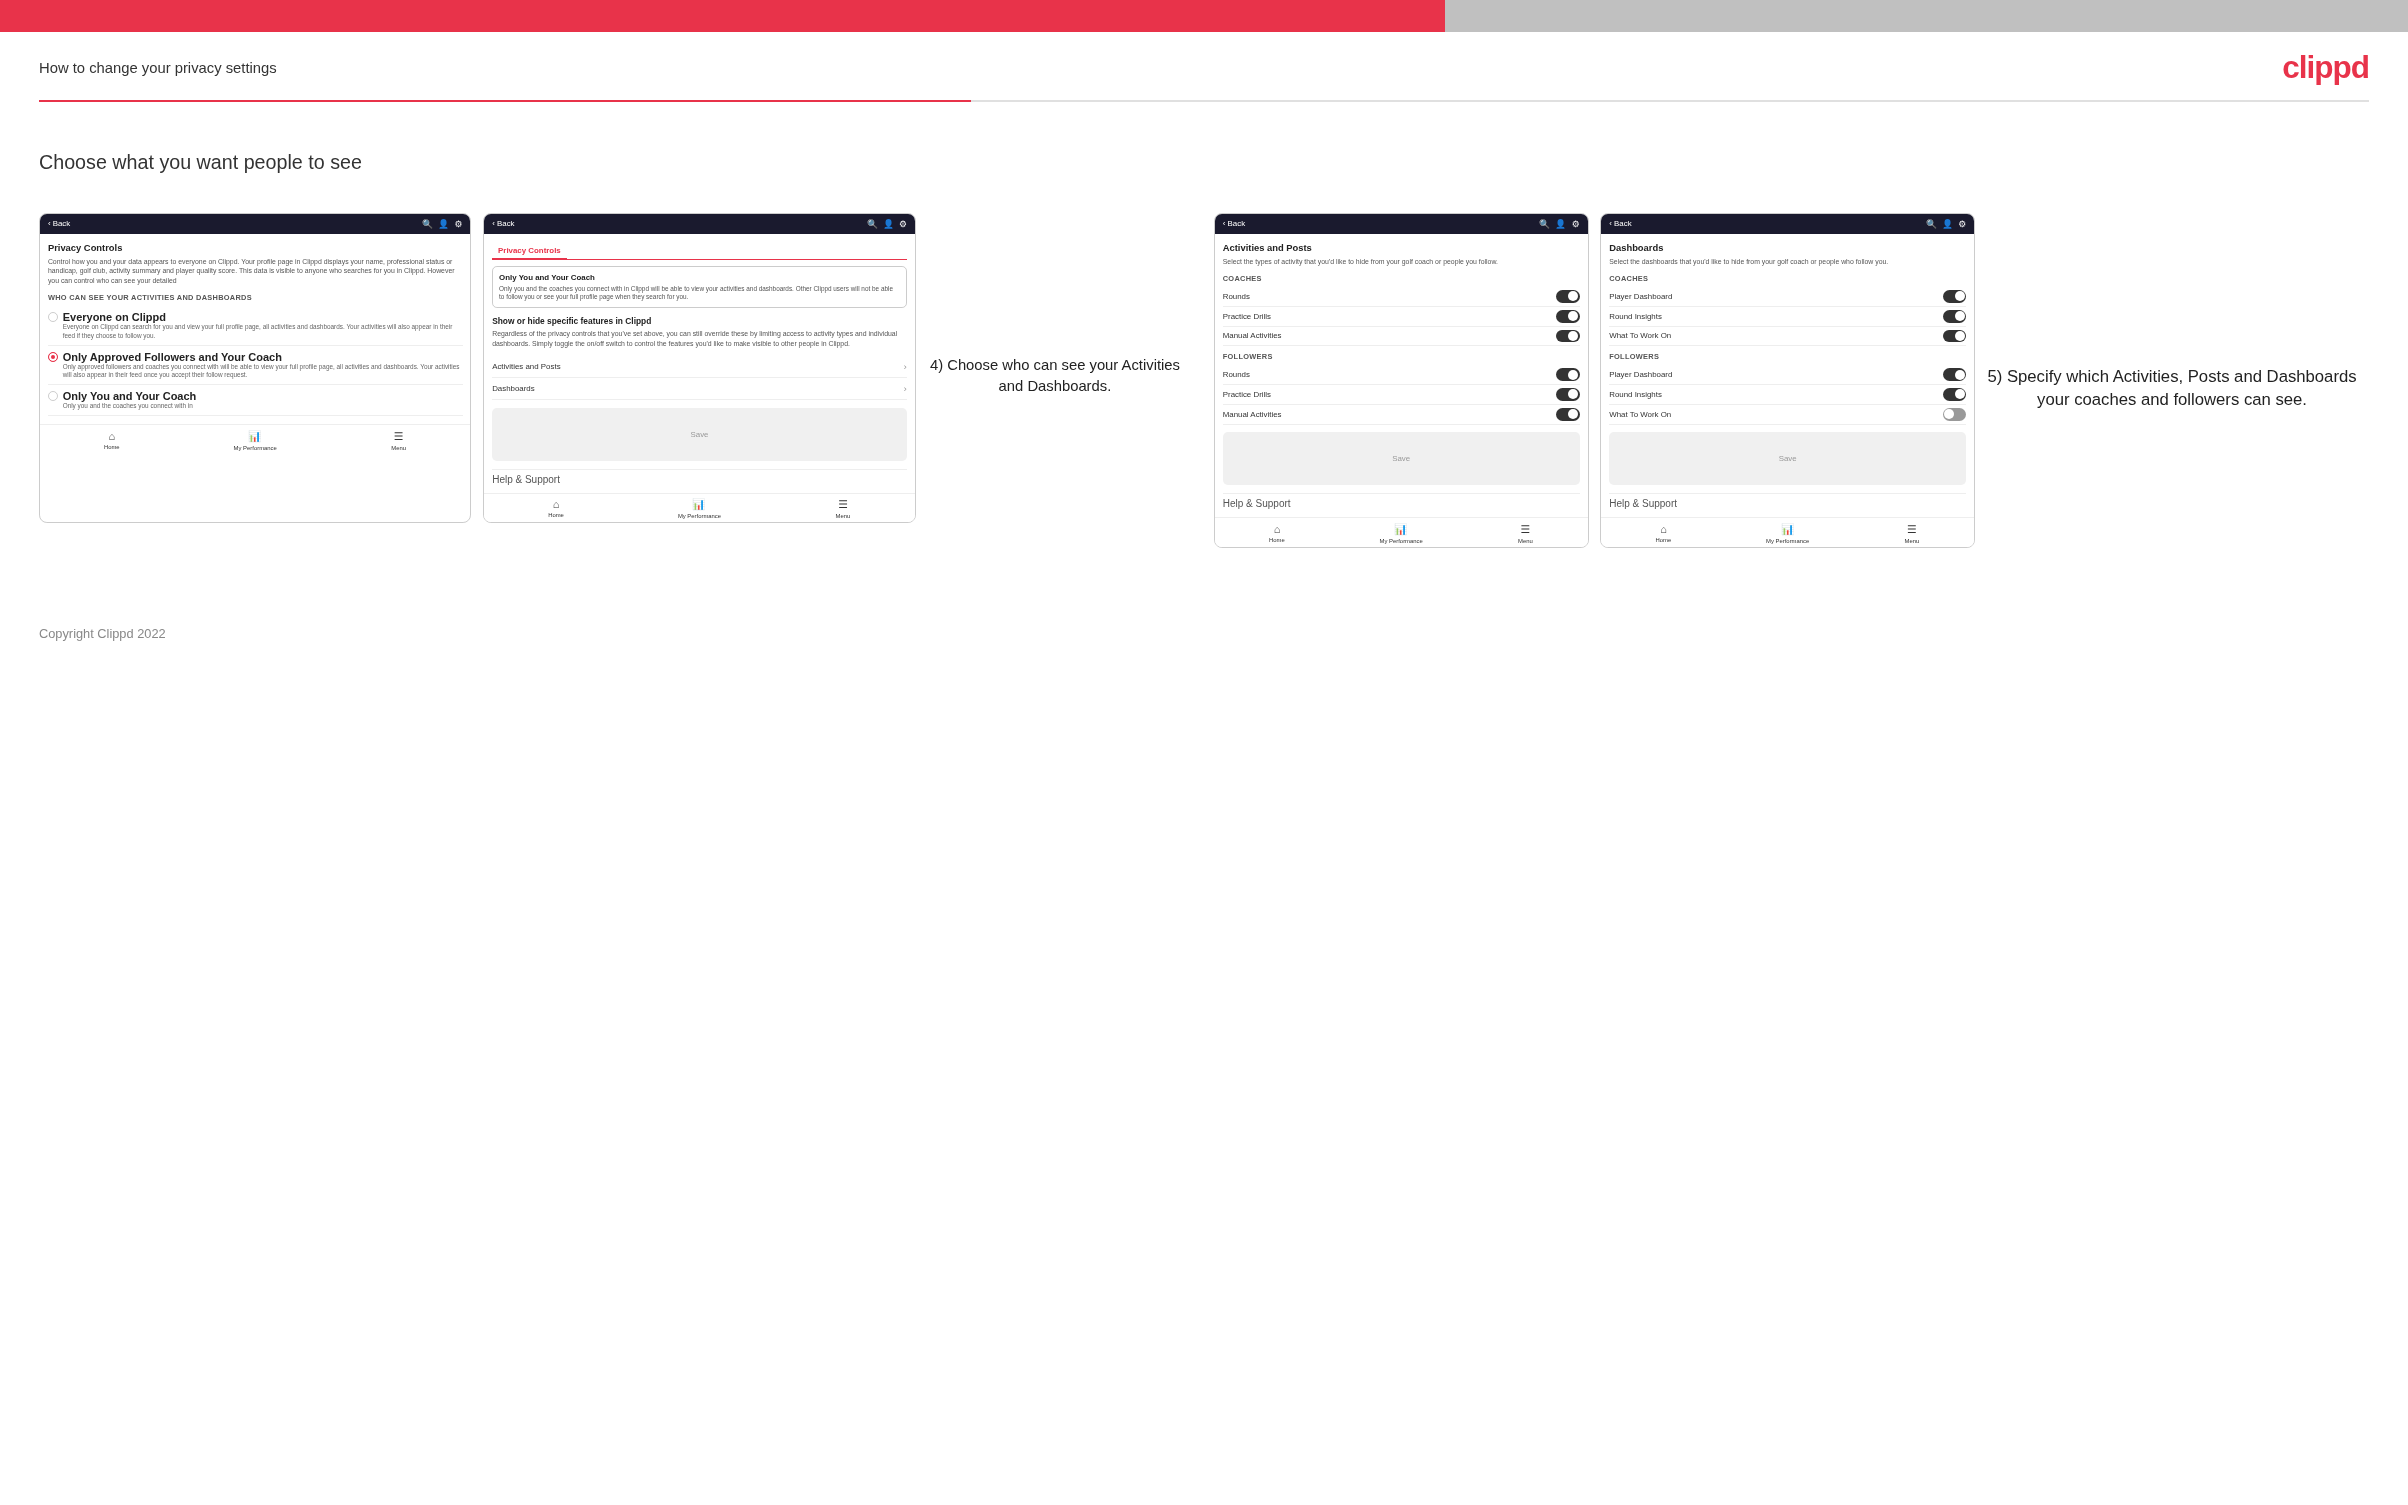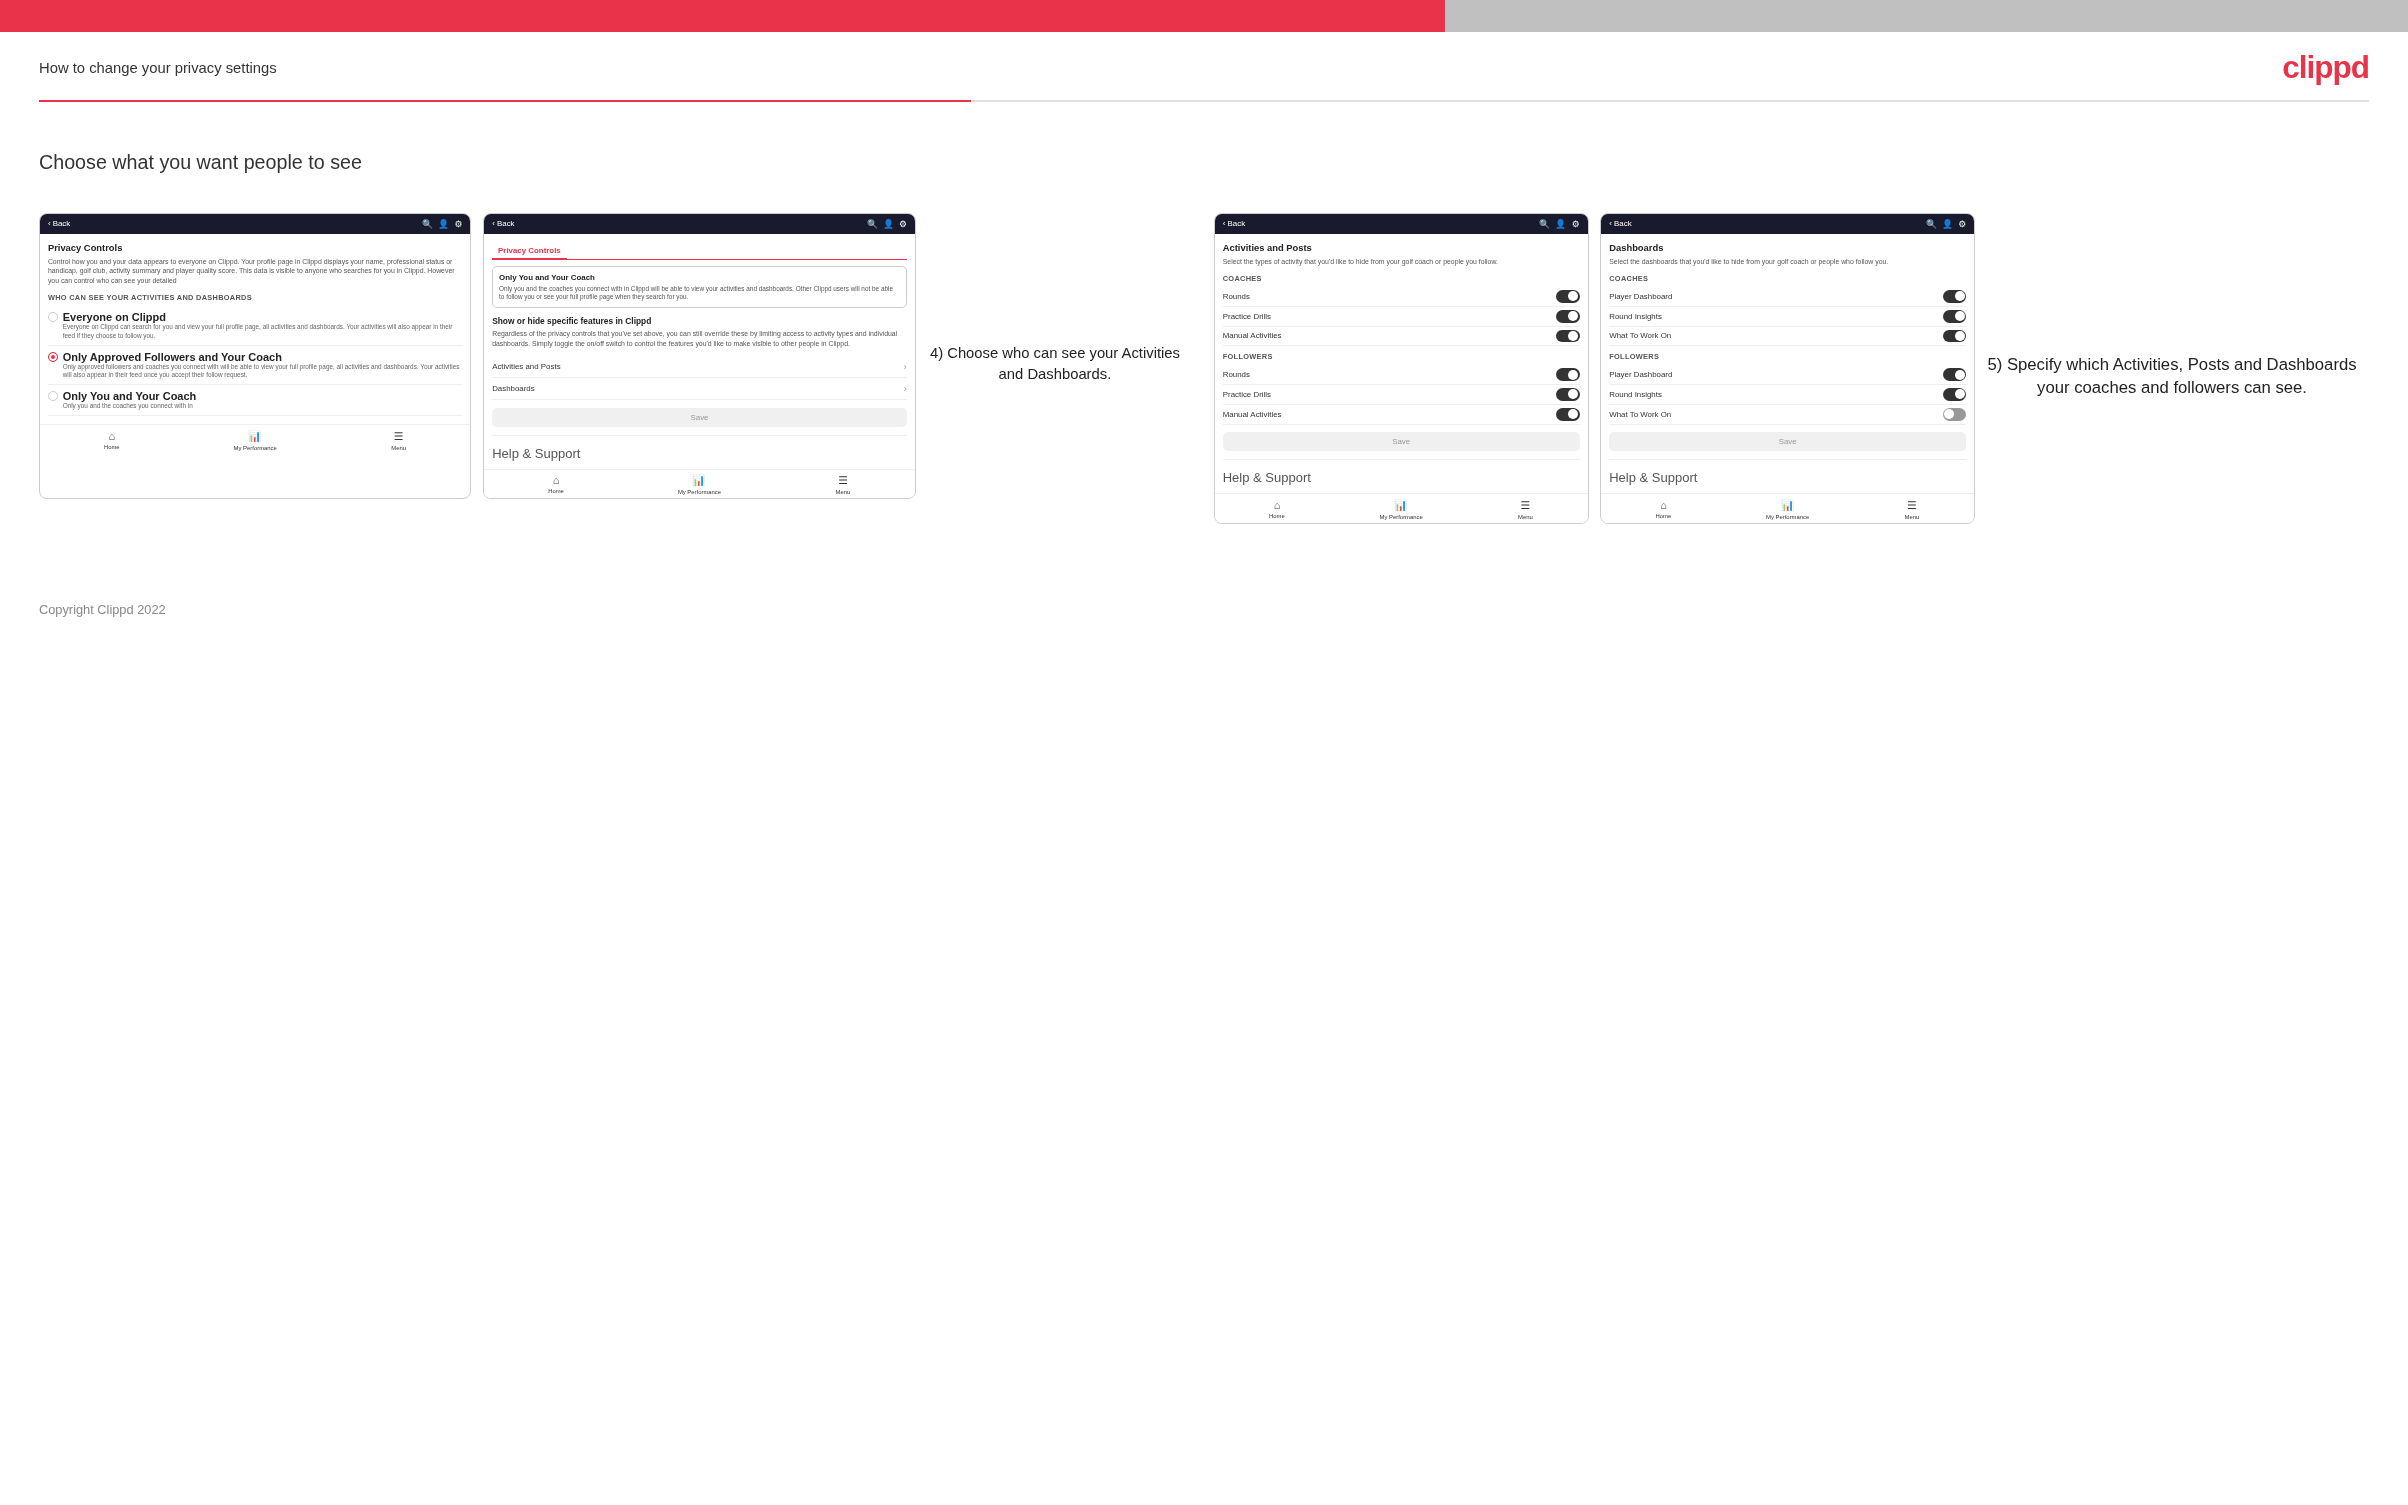--- a/index.html
+++ b/index.html
@@ -282,32 +282,32 @@
       font-size: 9.9px;
       color: #999;
     }
 
     .save-btn {
       display: block;
       width: 100%;
       background: #f0f0f0;
       border: none;
       border-radius: 4.9px;
-      padding: 5px;
+      padding: 22px;
       text-align: center;
       font-size: 7.9px;
       color: #999;
       margin-top: 7.9px;
     }
 
     .help-support-label {
-      font-size: 13px;
+      font-size: 10px;
       color: #555;
       margin-top: 7.9px;
-      padding-top: 10px;
+      padding-top: 4px;
       border-top: 0.5px solid #eee;
     }
 
     .bottom-tab-bar {
       background: #fff;
       border-top: 1px solid #eee;
       display: flex;
       padding: 4.9px 0 3px 0;
     }
 

